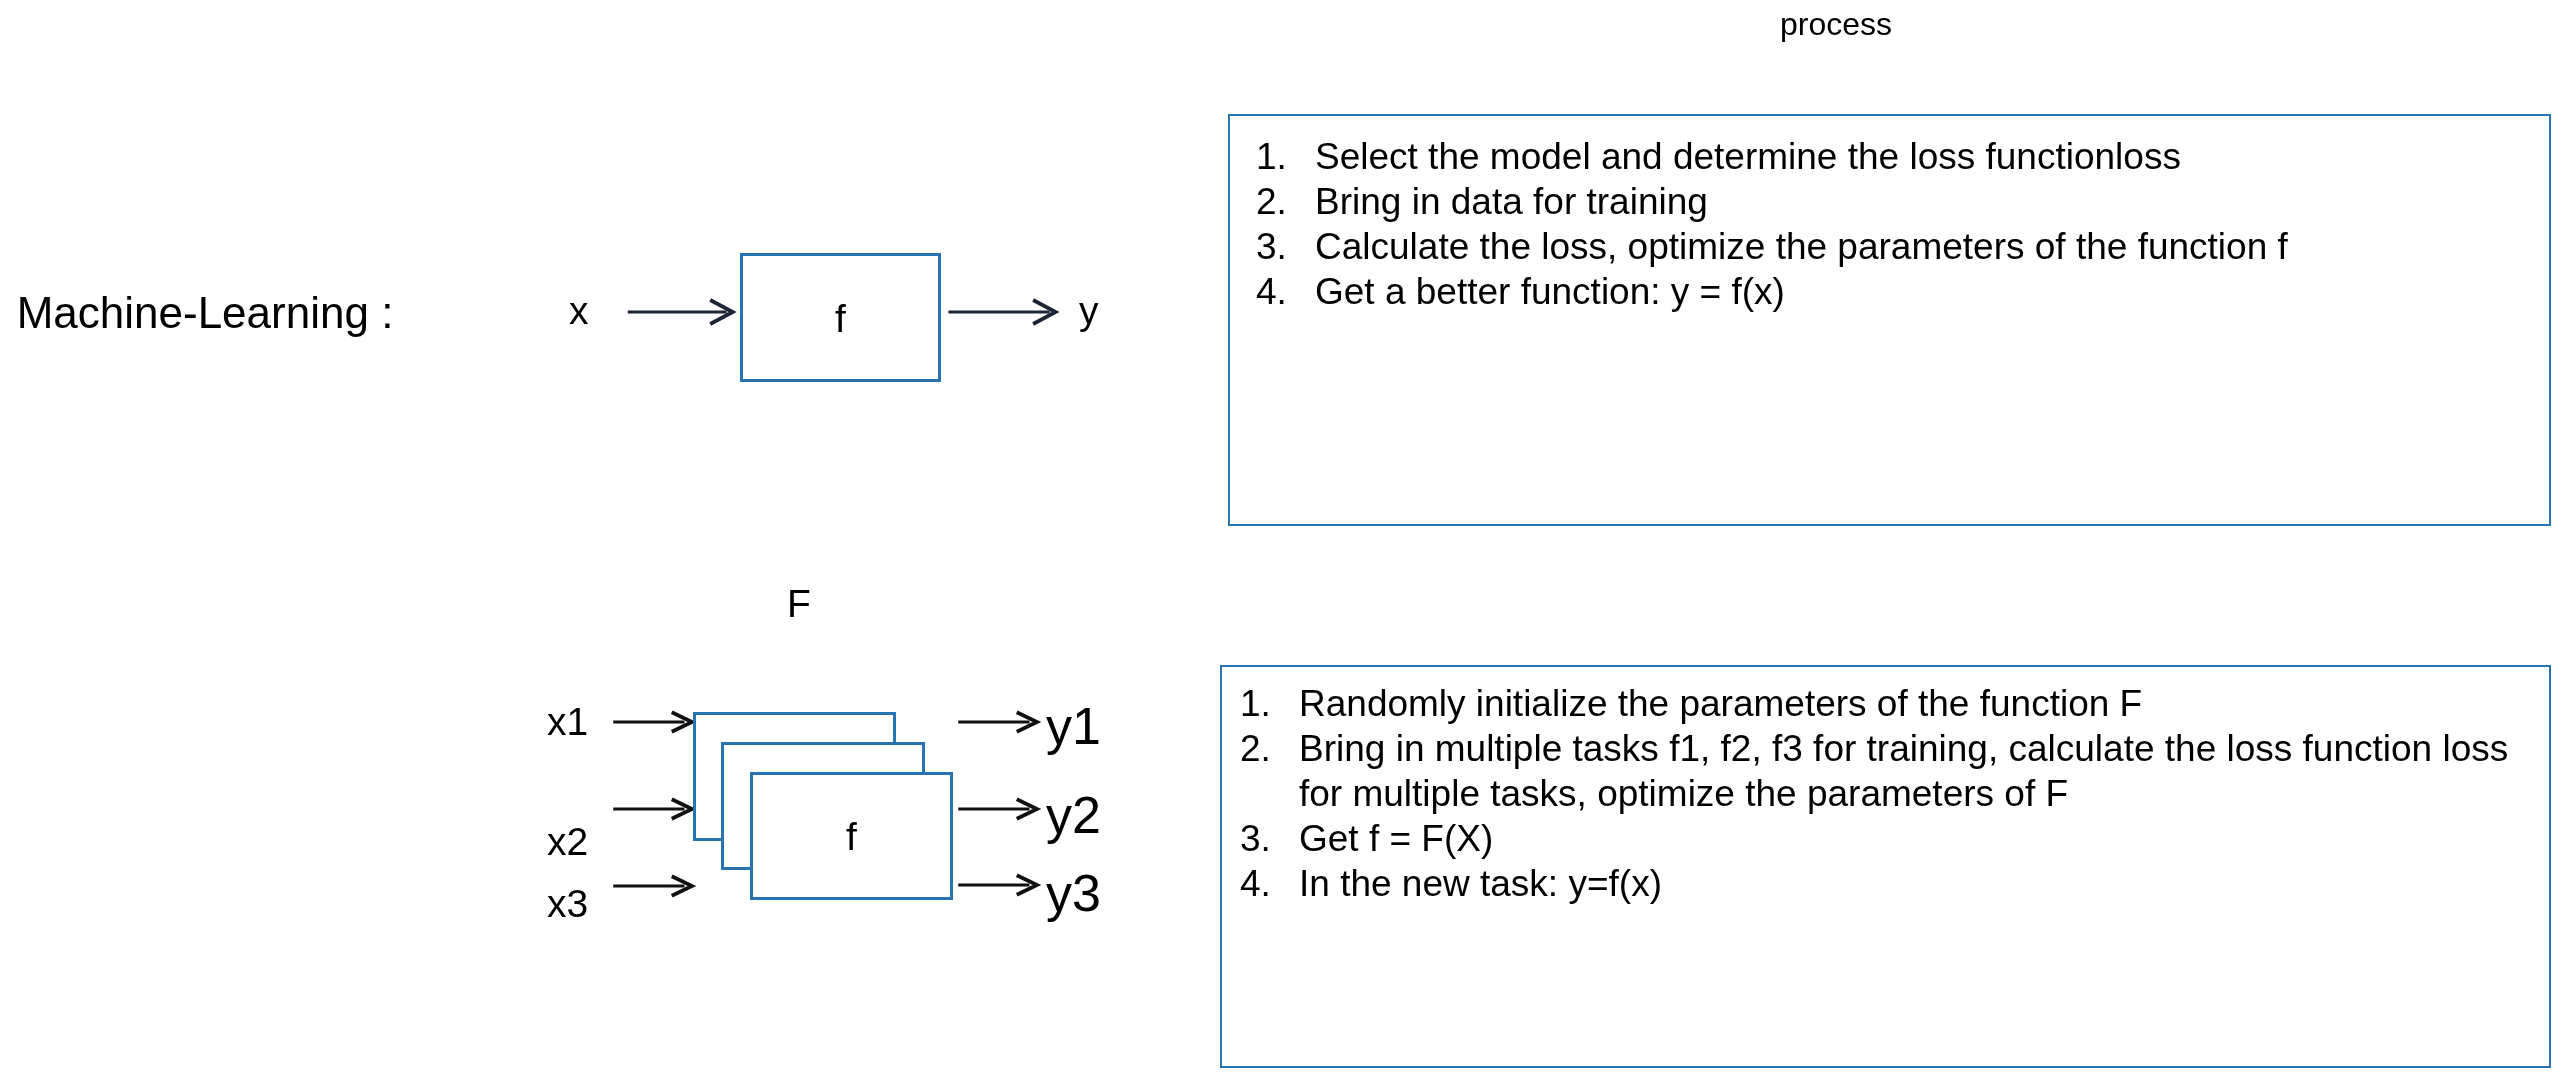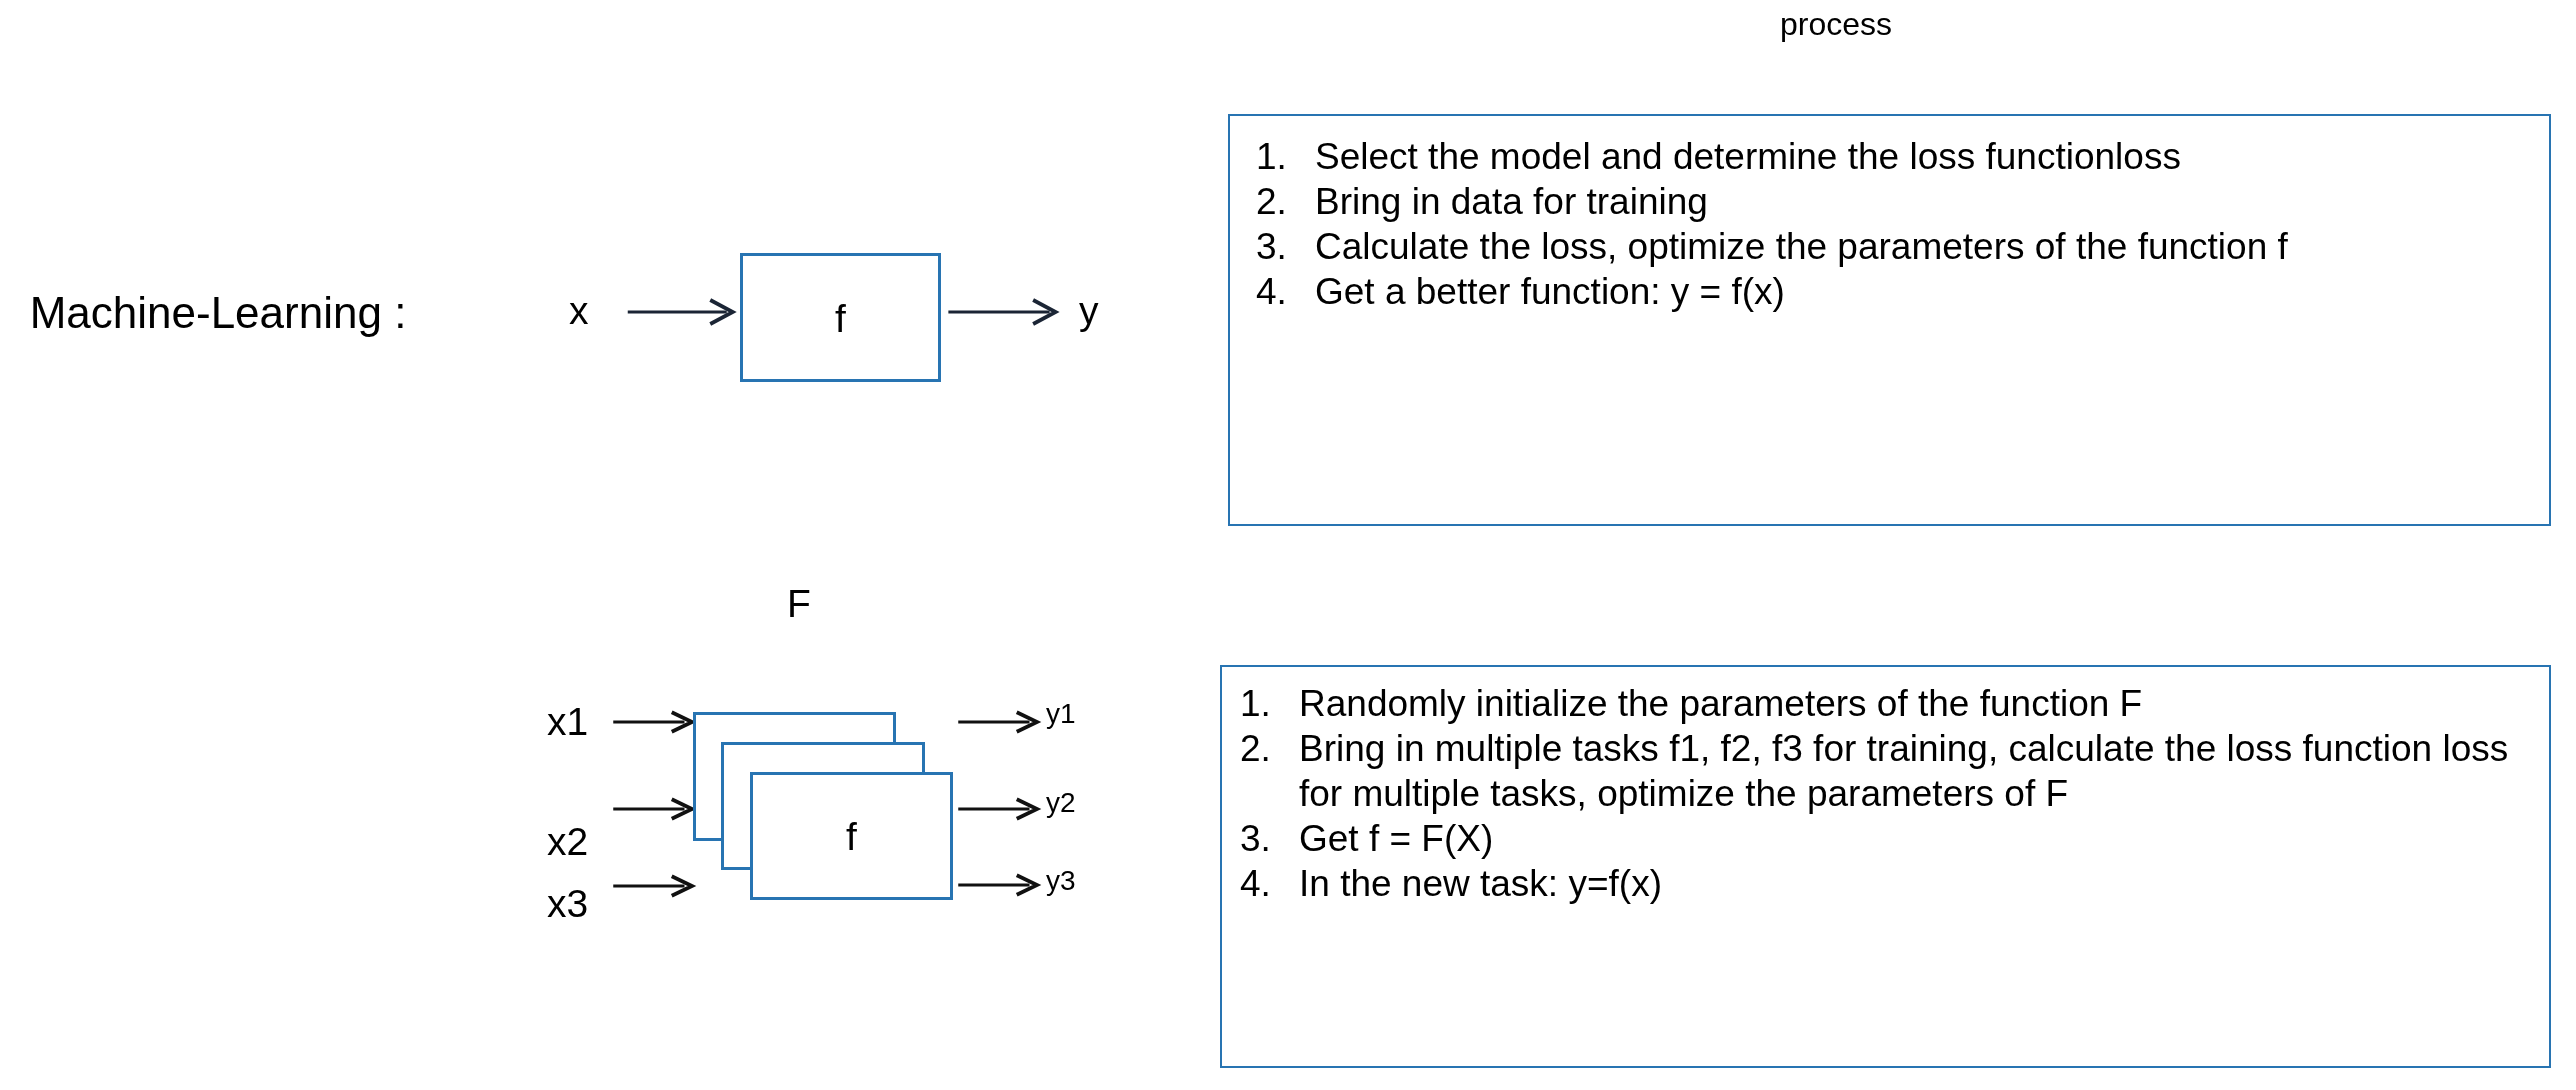--- a/index.html
+++ b/index.html
@@ -22,21 +22,21 @@
   
   .abs { position: absolute; }
 
   
   .row-label {
     font-size: 44px;
     line-height: 1;
     white-space: nowrap;
     color: #000;
   }
-  #ml-row-label { left: 16.7px;  top: 291px; margin-left: 13px; }
+  #ml-row-label { left: 16.7px;  top: 291px; }
   #meta-row-label { left: 16.7px; top: 765px; }
 
   
   #ml-x {
     left: 569px; top: 291px;
     font-size: 39px; line-height: 1;
   }
   #ml-y {
     left: 1079px; top: 291px;
     font-size: 39px; line-height: 1;
@@ -62,21 +62,21 @@
 
   
   #meta-F {
     left: 787px; top: 584px;
     font-size: 39px; line-height: 1;
   }
   .meta-in {
     font-size: 39px; line-height: 1;
   }
   .meta-out {
-    font-size: 28px; line-height: 1;
+    font-size: 52px; line-height: 1;
   }
   #meta-x1 { left: 547px; top: 702px; }
   #meta-x2 { left: 547px; top: 790px; margin-top: 32px; }
   #meta-x3 { left: 547px; top: 884px; }
   #meta-y1 { left: 1046px; top: 700px; }
   #meta-y2 { left: 1046px; top: 789px; }
   #meta-y3 { left: 1046px; top: 867px; }
 
   .stack-rect {
     border: 3.8px solid #2874B2;

